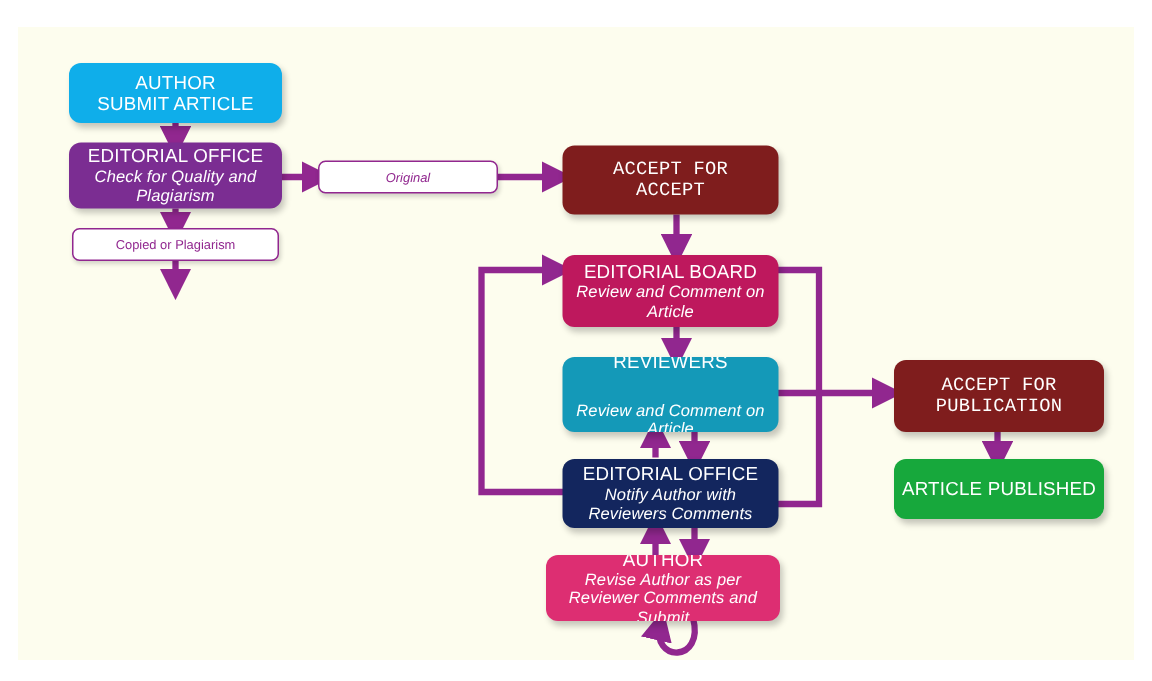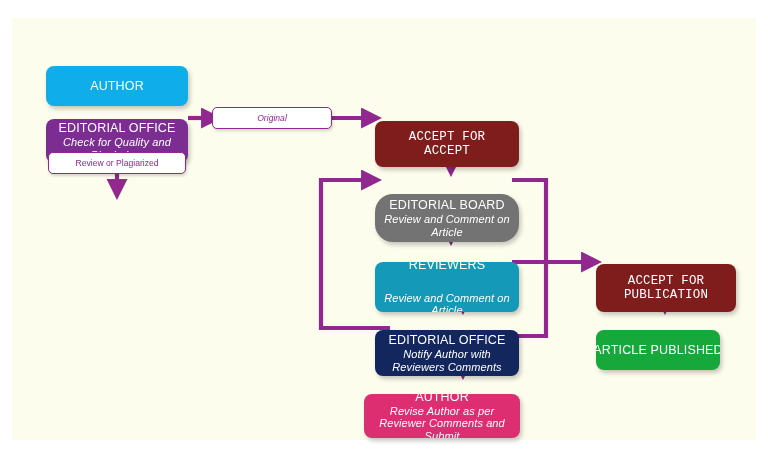--- a/index.html
+++ b/index.html
@@ -43,21 +43,20 @@
     color: #ffffff;
     display: flex;
     flex-direction: column;
     align-items: center;
     justify-content: center;
     text-align: center;
     box-shadow: 2px 3px 4px rgba(0,0,0,0.22);
     line-height: 1.12;
     padding: 20px 4px;
     overflow: hidden;
-    margin-top: 24px;
   }
   .node .ttl {
     font-size: 12.5px;
     letter-spacing: .15px;
     white-space: nowrap;
   }
   .node .sub {
     font-size: 11px;
     margin-top: 1px;
     letter-spacing: .1px;
@@ -78,21 +77,21 @@
     justify-content: center;
     text-align: center;
     box-shadow: 1px 2px 3px rgba(0,0,0,0.16);
   }
 
   
   .c-cyan   { background: #0FAEEA; }
   .c-purple { background: #7B2D92; }
   .c-red    { background: #FC0D0D; }
   .c-lgreen { background: #7f1d1d; font-family: Liberation Mono, monospace; }
-  .c-amber  { background: #737373; border-radius: 18px; }
+  .c-amber  { background: #be185d; }
   .c-teal   { background: #1499B8; }
   .c-navy   { background: #13265E; }
   .c-pink   { background: #DD2E72; }
   .c-dgreen { background: #17A83C; }
 </style>
 </head>
 <body>
 
 <div id="canvas"></div>
 
@@ -137,29 +136,30 @@
       <path d="M462,412 C470,442 434,442 440,416"></path>
     </g>
     <g stroke="#91278F" stroke-width="4.2" fill="none">
 
       <path d="M512,180 L546,180 L546,336 L500,336"></path>
     </g>
   </svg>
 
   <div class="node c-cyan two-line" style="left:46px; top:42px; width:142px; height:40px;">
     <div class="ttl">AUTHOR</div>
+    <div class="ttl">SUBMIT ARTICLE</div>
   </div>
 
   <div class="node c-purple" style="left:46px; top:95px; width:142px; height:44px;">
     <div class="ttl">EDITORIAL OFFICE</div>
     <div class="sub">Check for Quality and Plagiarism</div>
   </div>
 
   <div class="label-box" style="left:48px; top:152px; width:138px; height:22px;">
-    <span>Review or Plagiarized</span>
+    <span>Copied or Plagiarism</span>
   </div>
 
 
   <div class="label-box" style="left:212px; top:107px; width:120px; height:22px;font-style:italic;">
     <span>Original</span>
   </div>
 
   <div class="node c-lgreen two-line" style="left:375px; top:97px; width:144px; height:46px;">
     <div class="ttl">ACCEPT FOR</div>
     <div class="ttl">ACCEPT</div>
@@ -183,17 +183,17 @@
   <div class="node c-pink" style="left:364px; top:370px; width:156px; height:44px;">
     <div class="ttl">AUTHOR</div>
     <div class="sub">Revise Author as per Reviewer Comments and Submit</div>
   </div>
 
   <div class="node c-lgreen two-line" style="left:596px; top:240px; width:140px; height:48px;">
     <div class="ttl">ACCEPT FOR</div>
     <div class="ttl">PUBLICATION</div>
   </div>
 
-  <div class="node c-dgreen" style="left:596px; top:306px; width:124px; height:38px;text-align:center;">
+  <div class="node c-dgreen" style="left:596px; top:306px; width:140px; height:38px;text-align:center;">
     <div class="ttl">ARTICLE PUBLISHED</div>
   </div>
 
 </div>
 
 </body></html>

